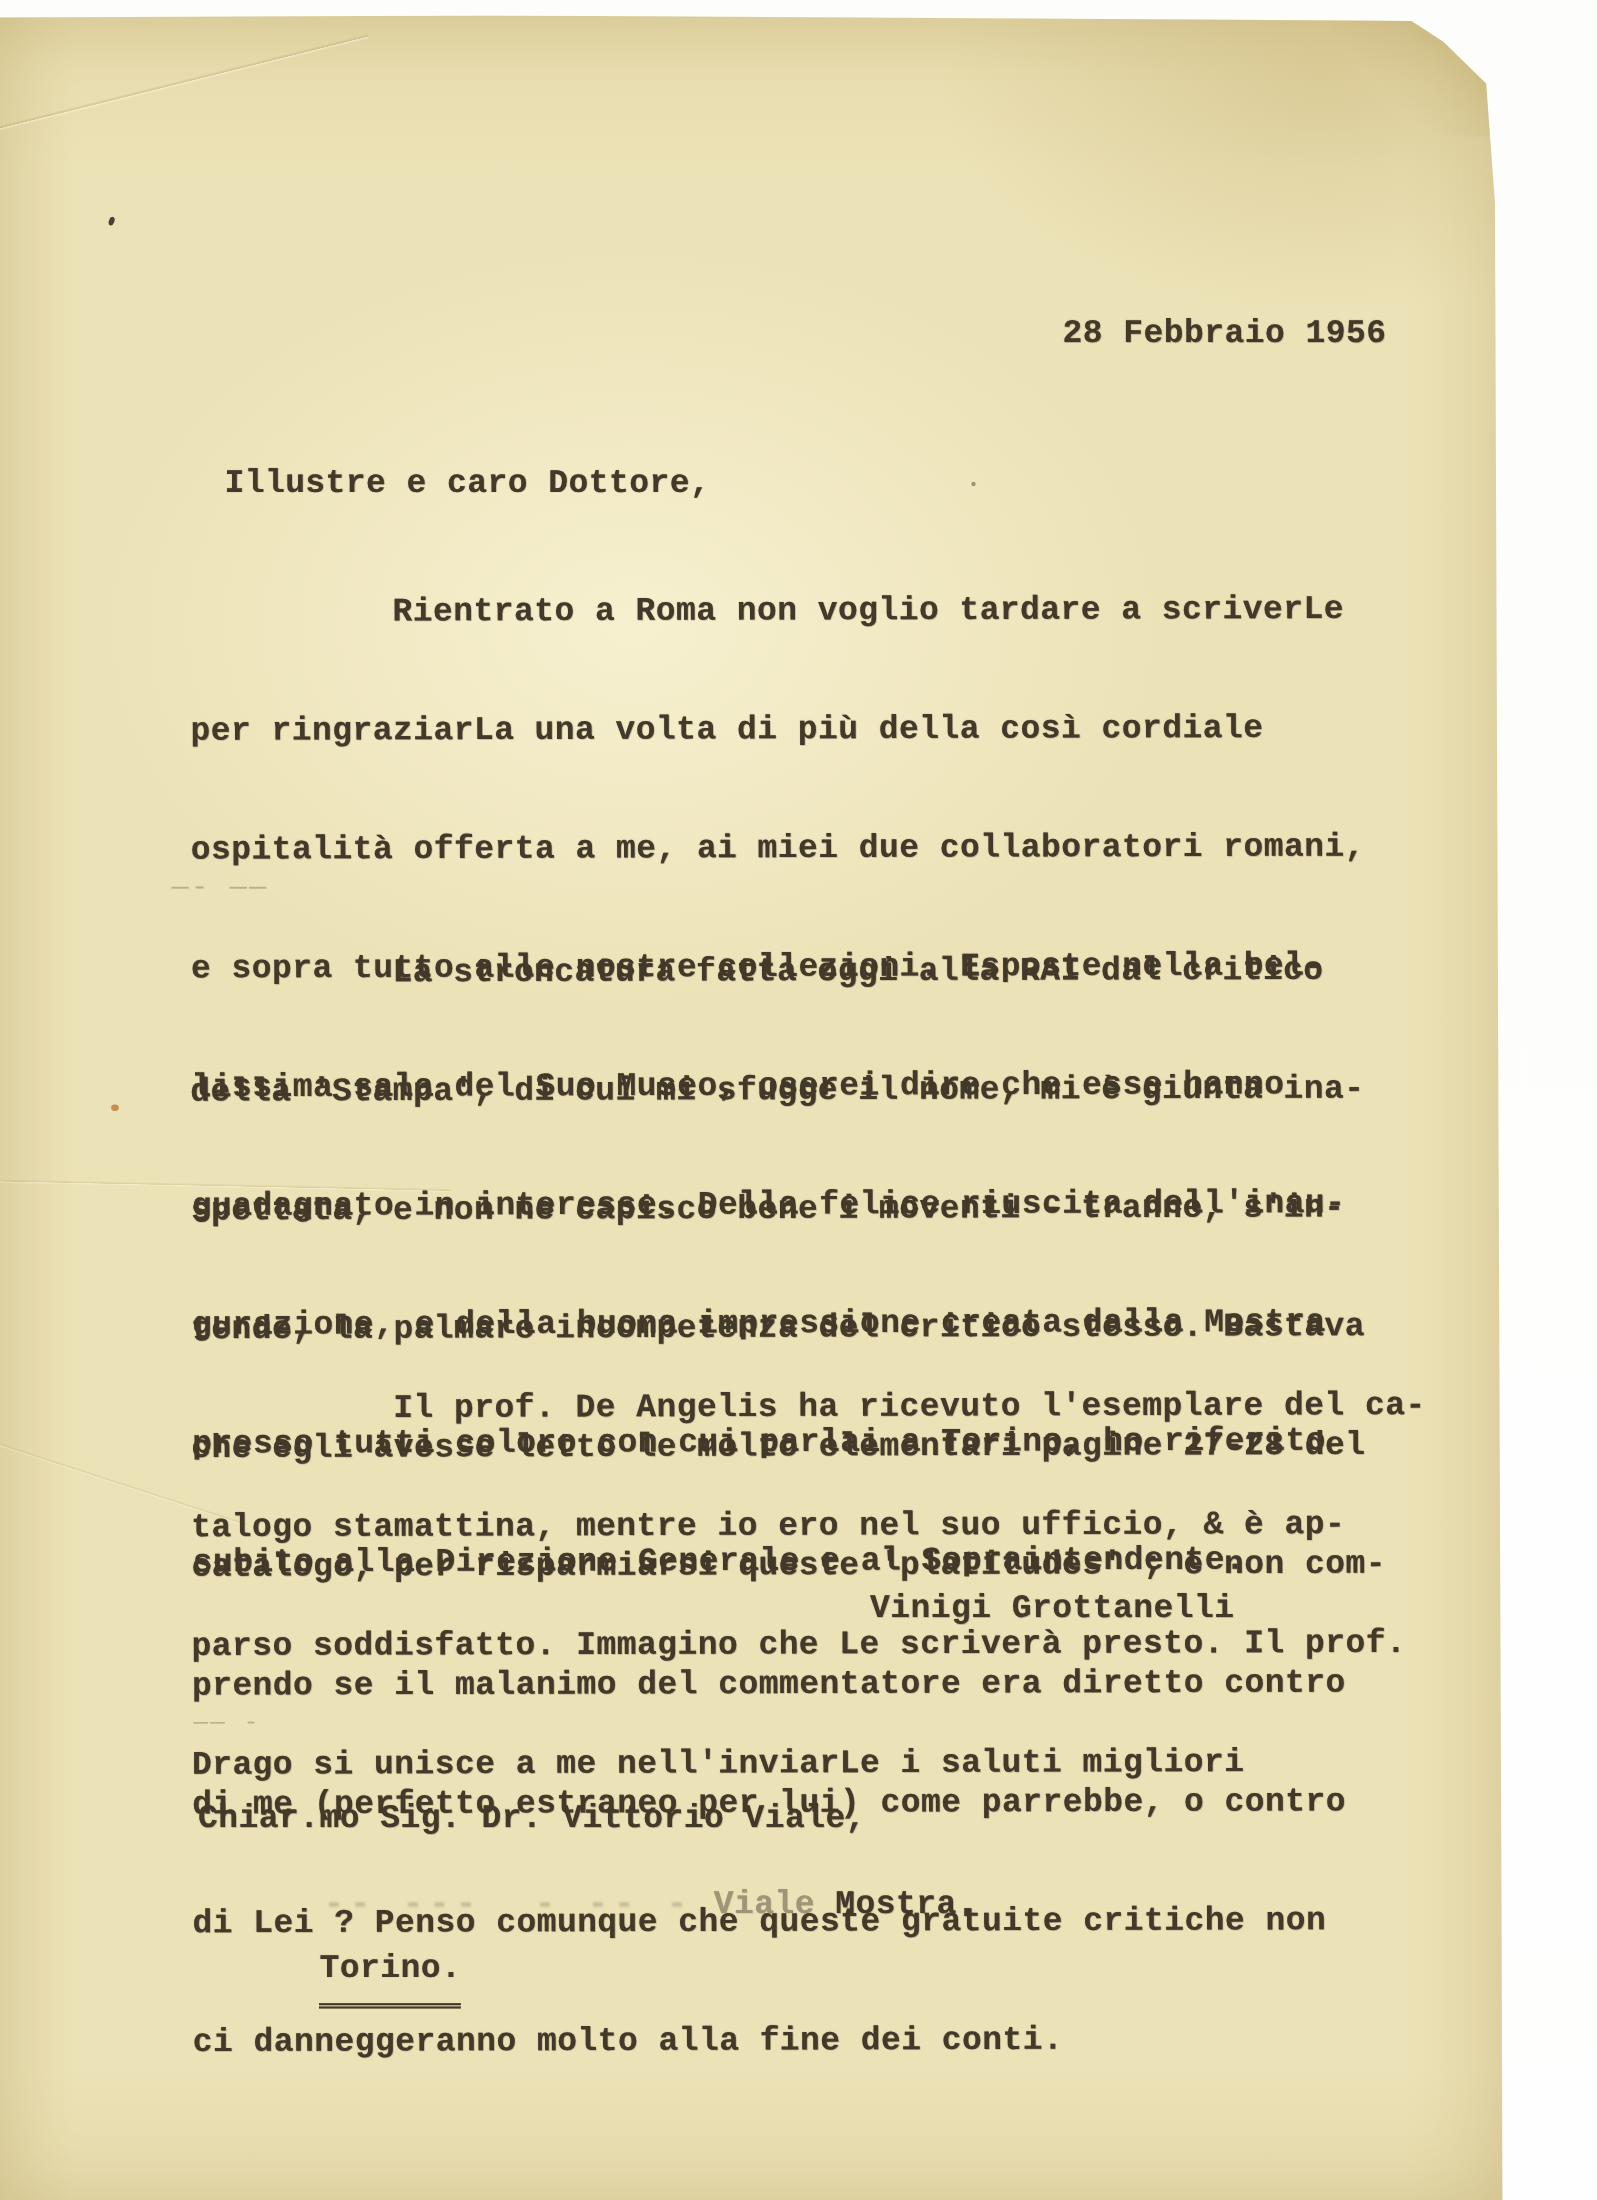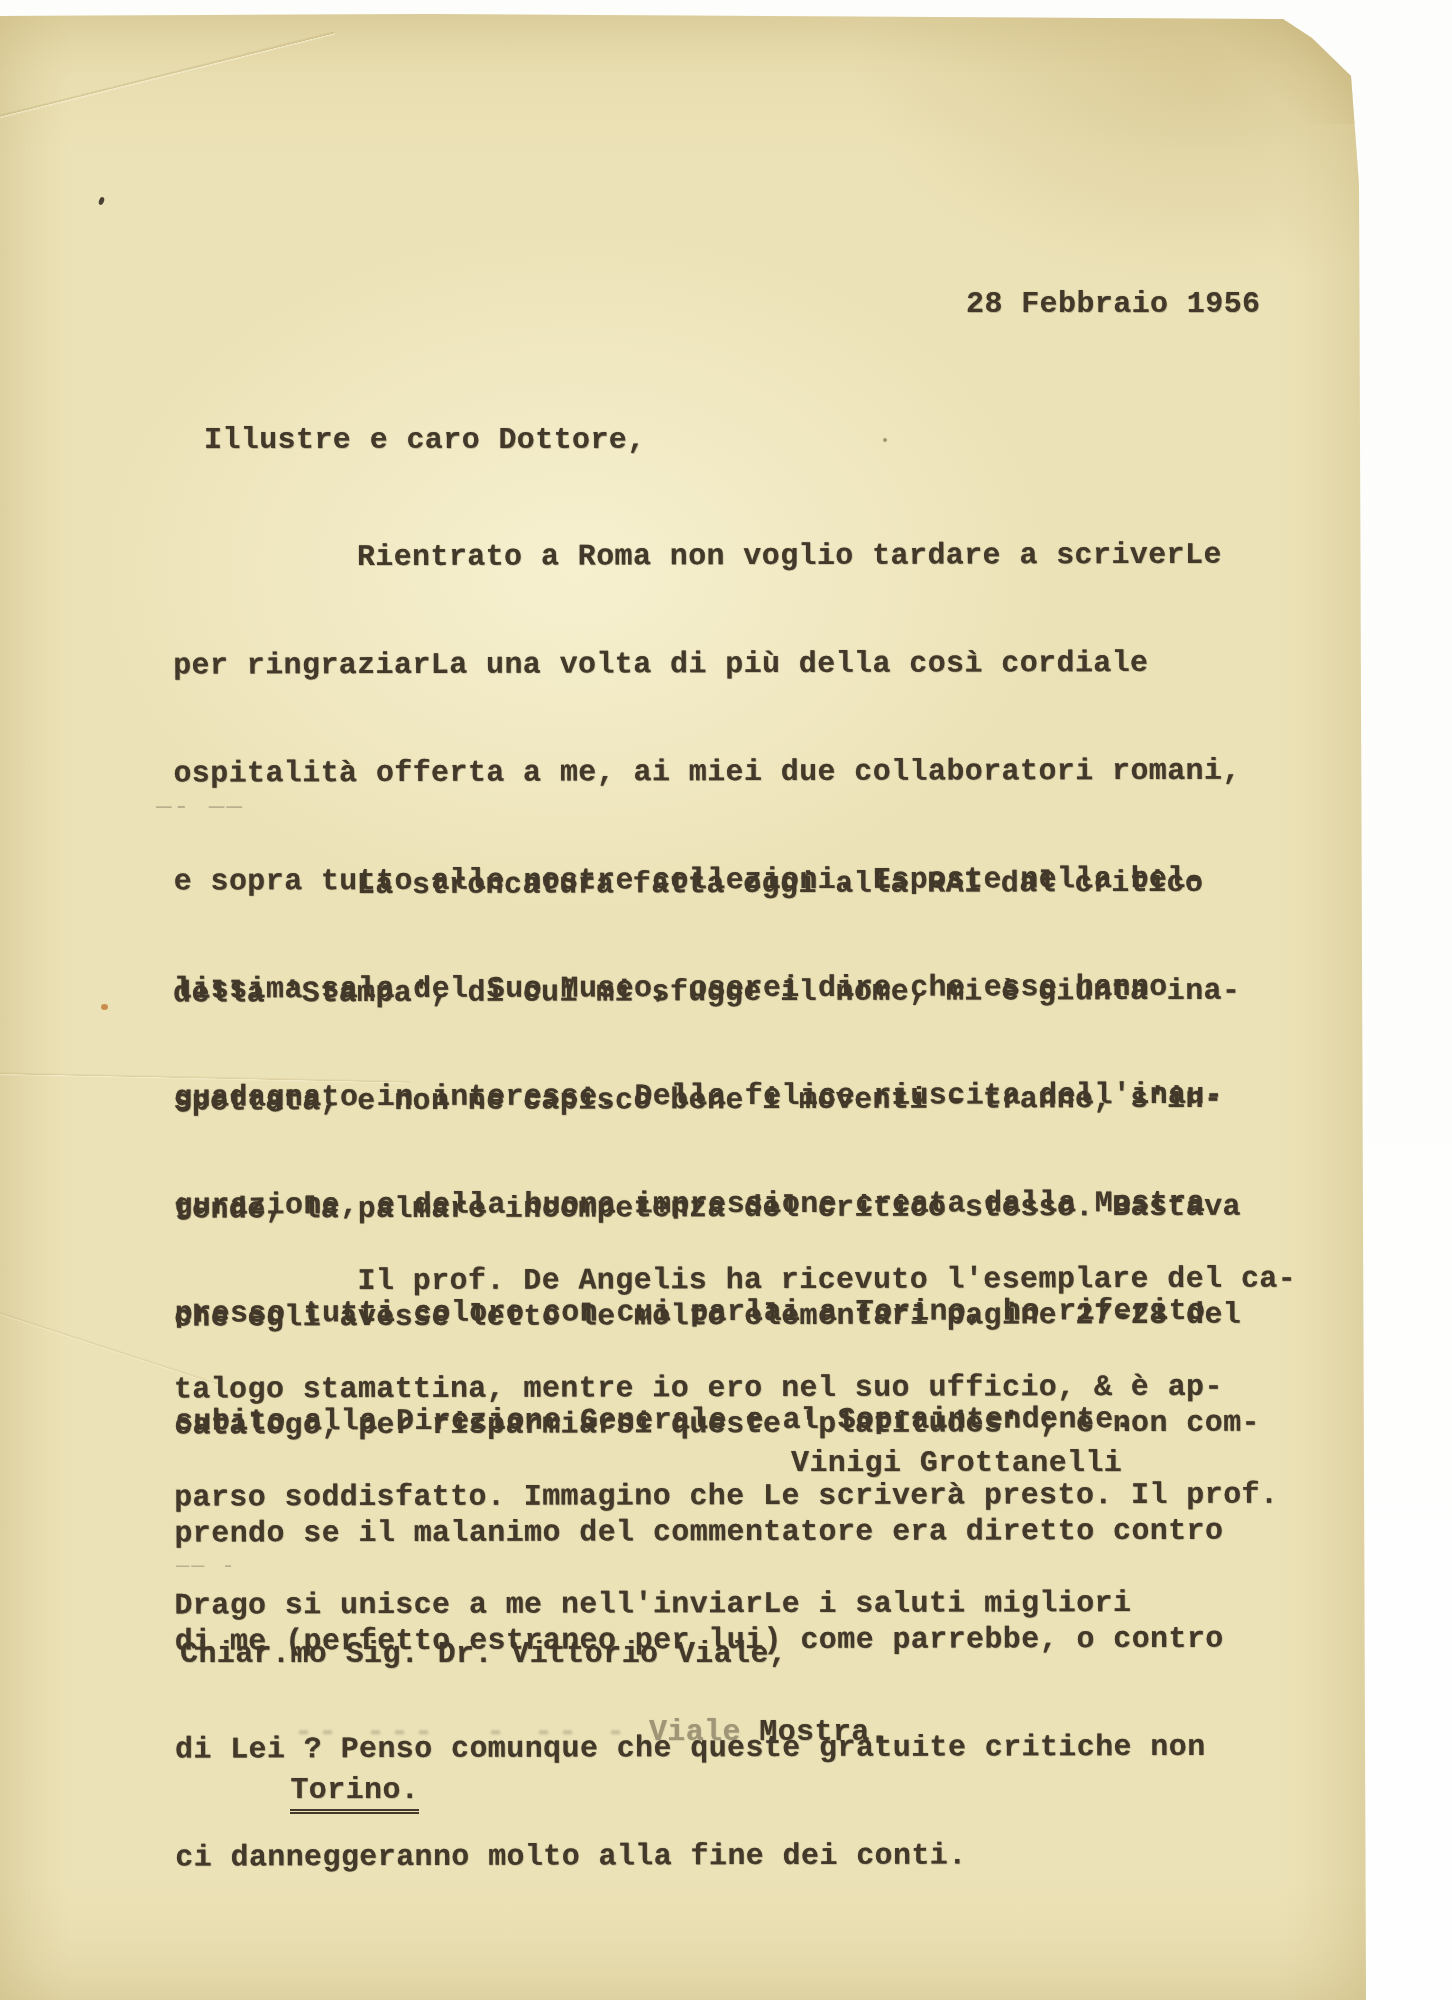--- a/index.html
+++ b/index.html
@@ -63,21 +63,21 @@
     letter-spacing: 2px;
     opacity: 0.30;
     filter: blur(0.6px);
     white-space: pre;
   }
   #recipient-line2 .erased { opacity: 0.22; filter: blur(0.8px); letter-spacing: 6px; }
   #recipient-line2 .faded { opacity: 0.45; filter: blur(0.7px); }
   #recipient-line3 .underlined {
     display: inline-block;
     border-bottom: 5px double #43392a;
-    padding-bottom: 1px;
+    padding-bottom: 13px;
   }
   .speck { position: absolute; border-radius: 50%; pointer-events: none; }
   #speck-1 { left: 99px; top: 183px; width: 5px; height: 8px; background: #4a4134; transform: rotate(20deg); }
   #speck-2 { left: 101px; top: 990px; width: 7px; height: 6px; background: #c07830; opacity: .8; }
   #speck-3 { left: 883px; top: 424px; width: 4px; height: 4px; background: #6b5c40; opacity: .6; }
 </style>
 </head>
 <body>
 
 <div id="stage">

